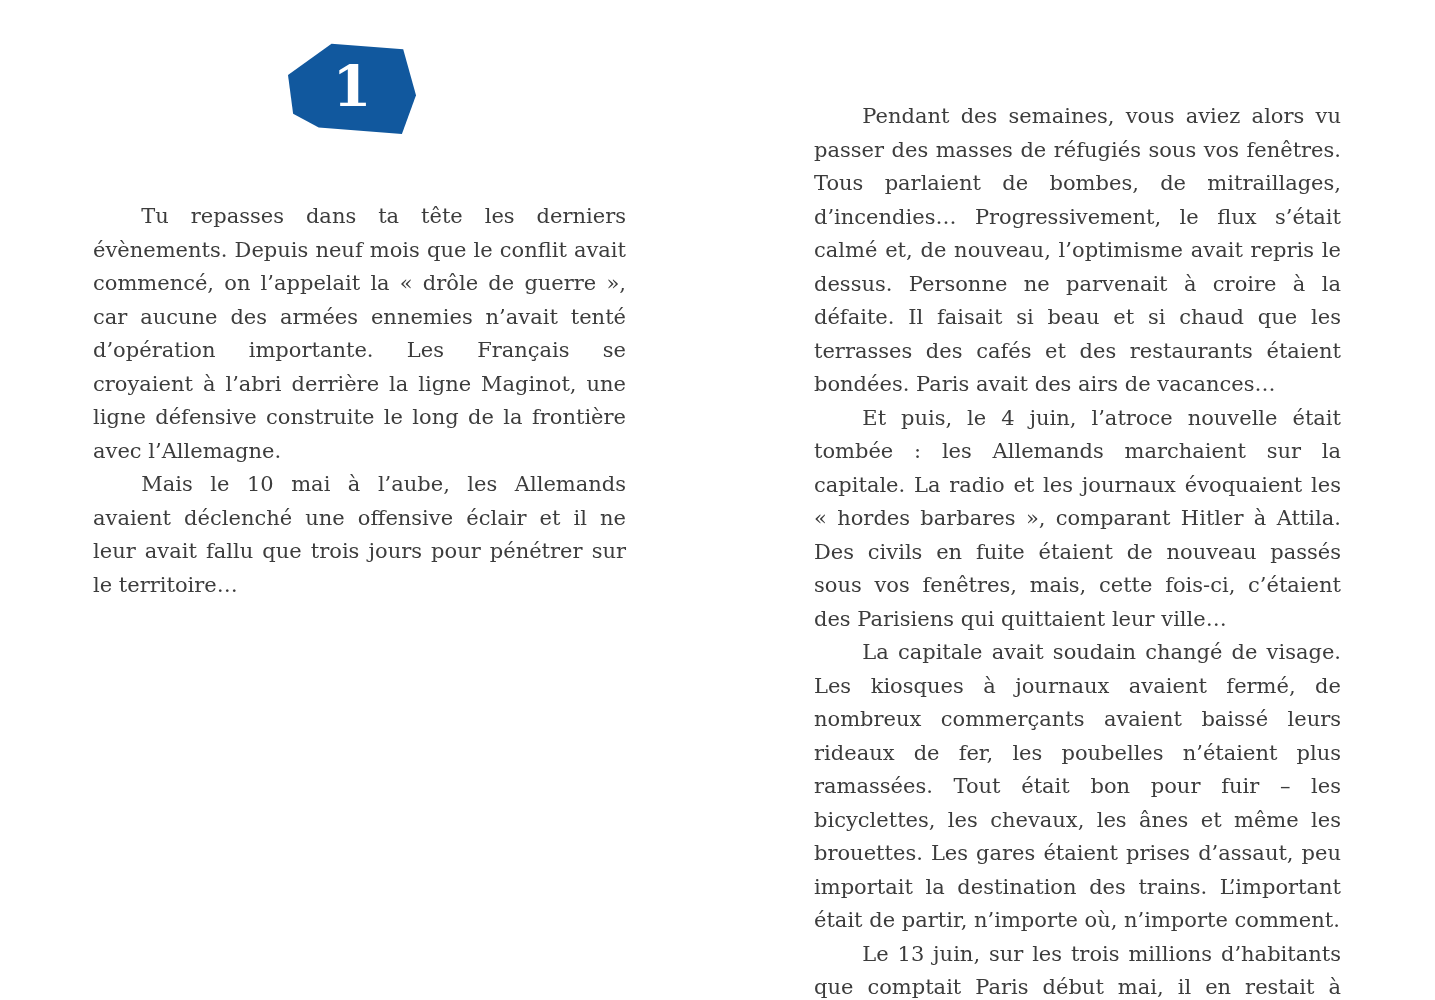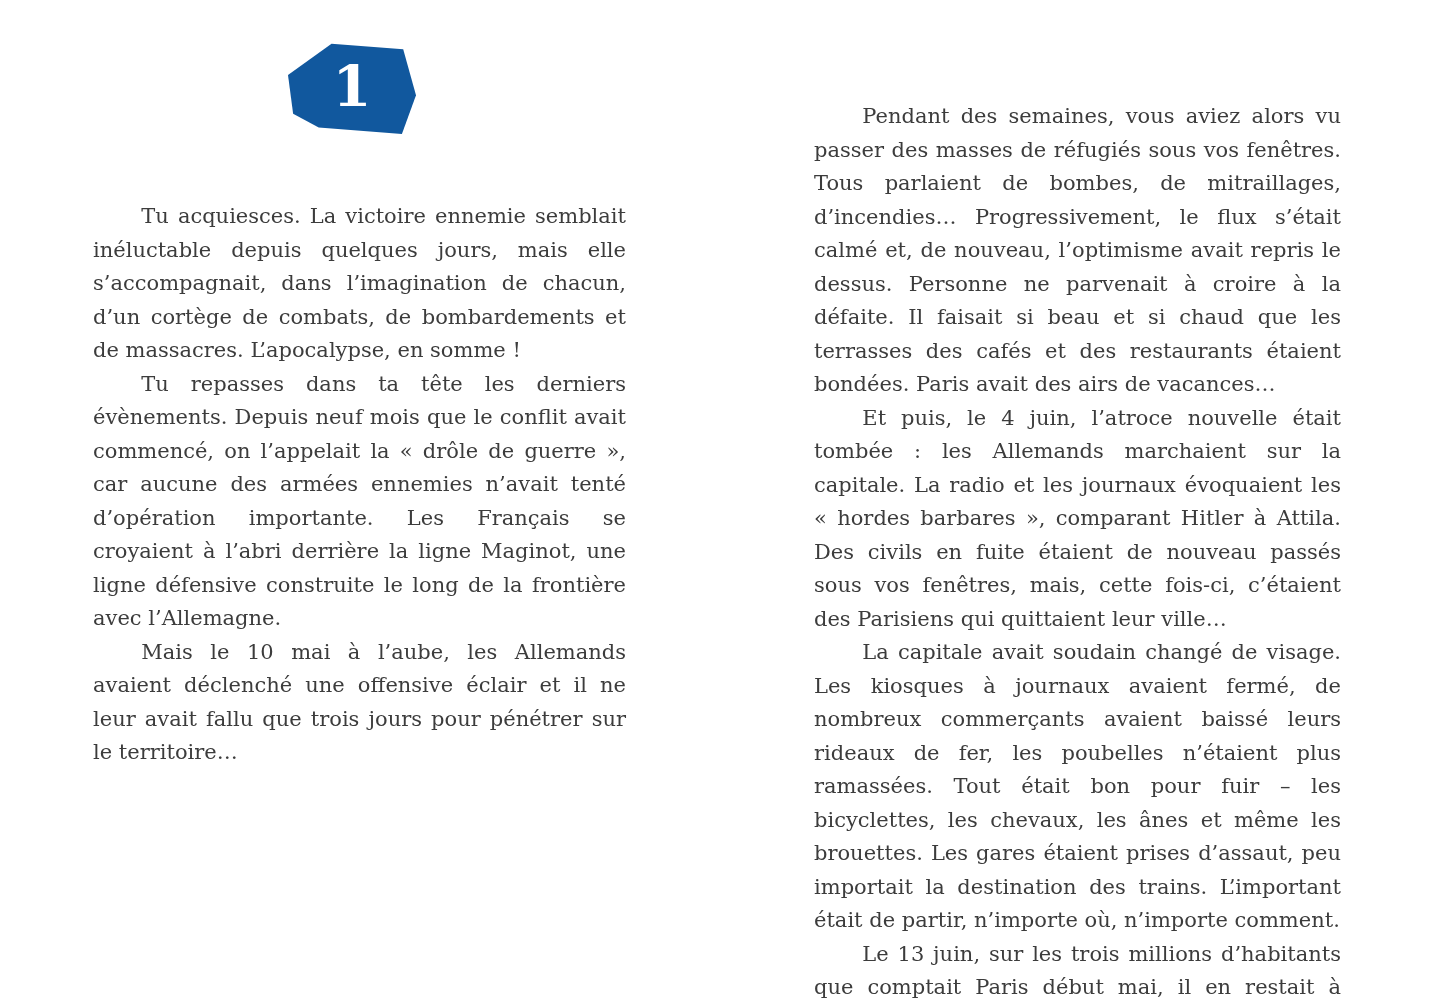--- a/index.html
+++ b/index.html
@@ -59,21 +59,20 @@
 </head>
 <body>
 
 <div class="spread">
 
   <div class="chapter-badge">
     <span>1</span>
   </div>
 
   <div class="col col-left">
-    <p>Tu acquiesces. La victoire ennemie semblait inéluctable depuis quelques jours, mais elle s’accompagnait, dans l’imagination de chacun, d’un cortège de combats, de bombardements et de massacres. L’apocalypse, en somme !</p>
     <p>Tu repasses dans ta tête les derniers évènements. Depuis neuf mois que le conflit avait commencé, on l’appelait la « drôle de guerre », car aucune des armées ennemies n’avait tenté d’opération importante. Les Français se croyaient à l’abri derrière la ligne Maginot, une ligne défensive construite le long de la frontière avec l’Allemagne.</p>
     <p>Mais le 10 mai à l’aube, les Allemands avaient déclenché une offensive éclair et il ne leur avait fallu que trois jours pour pénétrer sur le territoire…</p>
   </div>
 
   <div class="col col-right">
     <p>Pendant des semaines, vous aviez alors vu passer des masses de réfugiés sous vos fenêtres. Tous parlaient de bombes, de mitraillages, d’incendies… Progressivement, le flux s’était calmé et, de nouveau, l’optimisme avait repris le dessus. Personne ne parvenait à croire à la défaite. Il faisait si beau et si chaud que les terrasses des cafés et des restaurants étaient bondées. Paris avait des airs de vacances…</p>
     <p>Et puis, le 4 juin, l’atroce nouvelle était tombée : les Allemands marchaient sur la capitale. La radio et les journaux évoquaient les « hordes barbares », comparant Hitler à Attila. Des civils en fuite étaient de nouveau passés sous vos fenêtres, mais, cette fois-ci, c’étaient des Parisiens qui quittaient leur ville…</p>
     <p>La capitale avait soudain changé de visage. Les kiosques à journaux avaient fermé, de nombreux commerçants avaient baissé leurs rideaux de fer, les poubelles n’étaient plus ramassées. Tout était bon pour fuir – les bicyclettes, les chevaux, les ânes et même les brouettes. Les gares étaient prises d’assaut, peu importait la destination des trains. L’important était de partir, n’importe où, n’importe comment.</p>
     <p>Le 13 juin, sur les trois millions d’habitants que comptait Paris début mai, il en restait à peine</p>
   </div>

